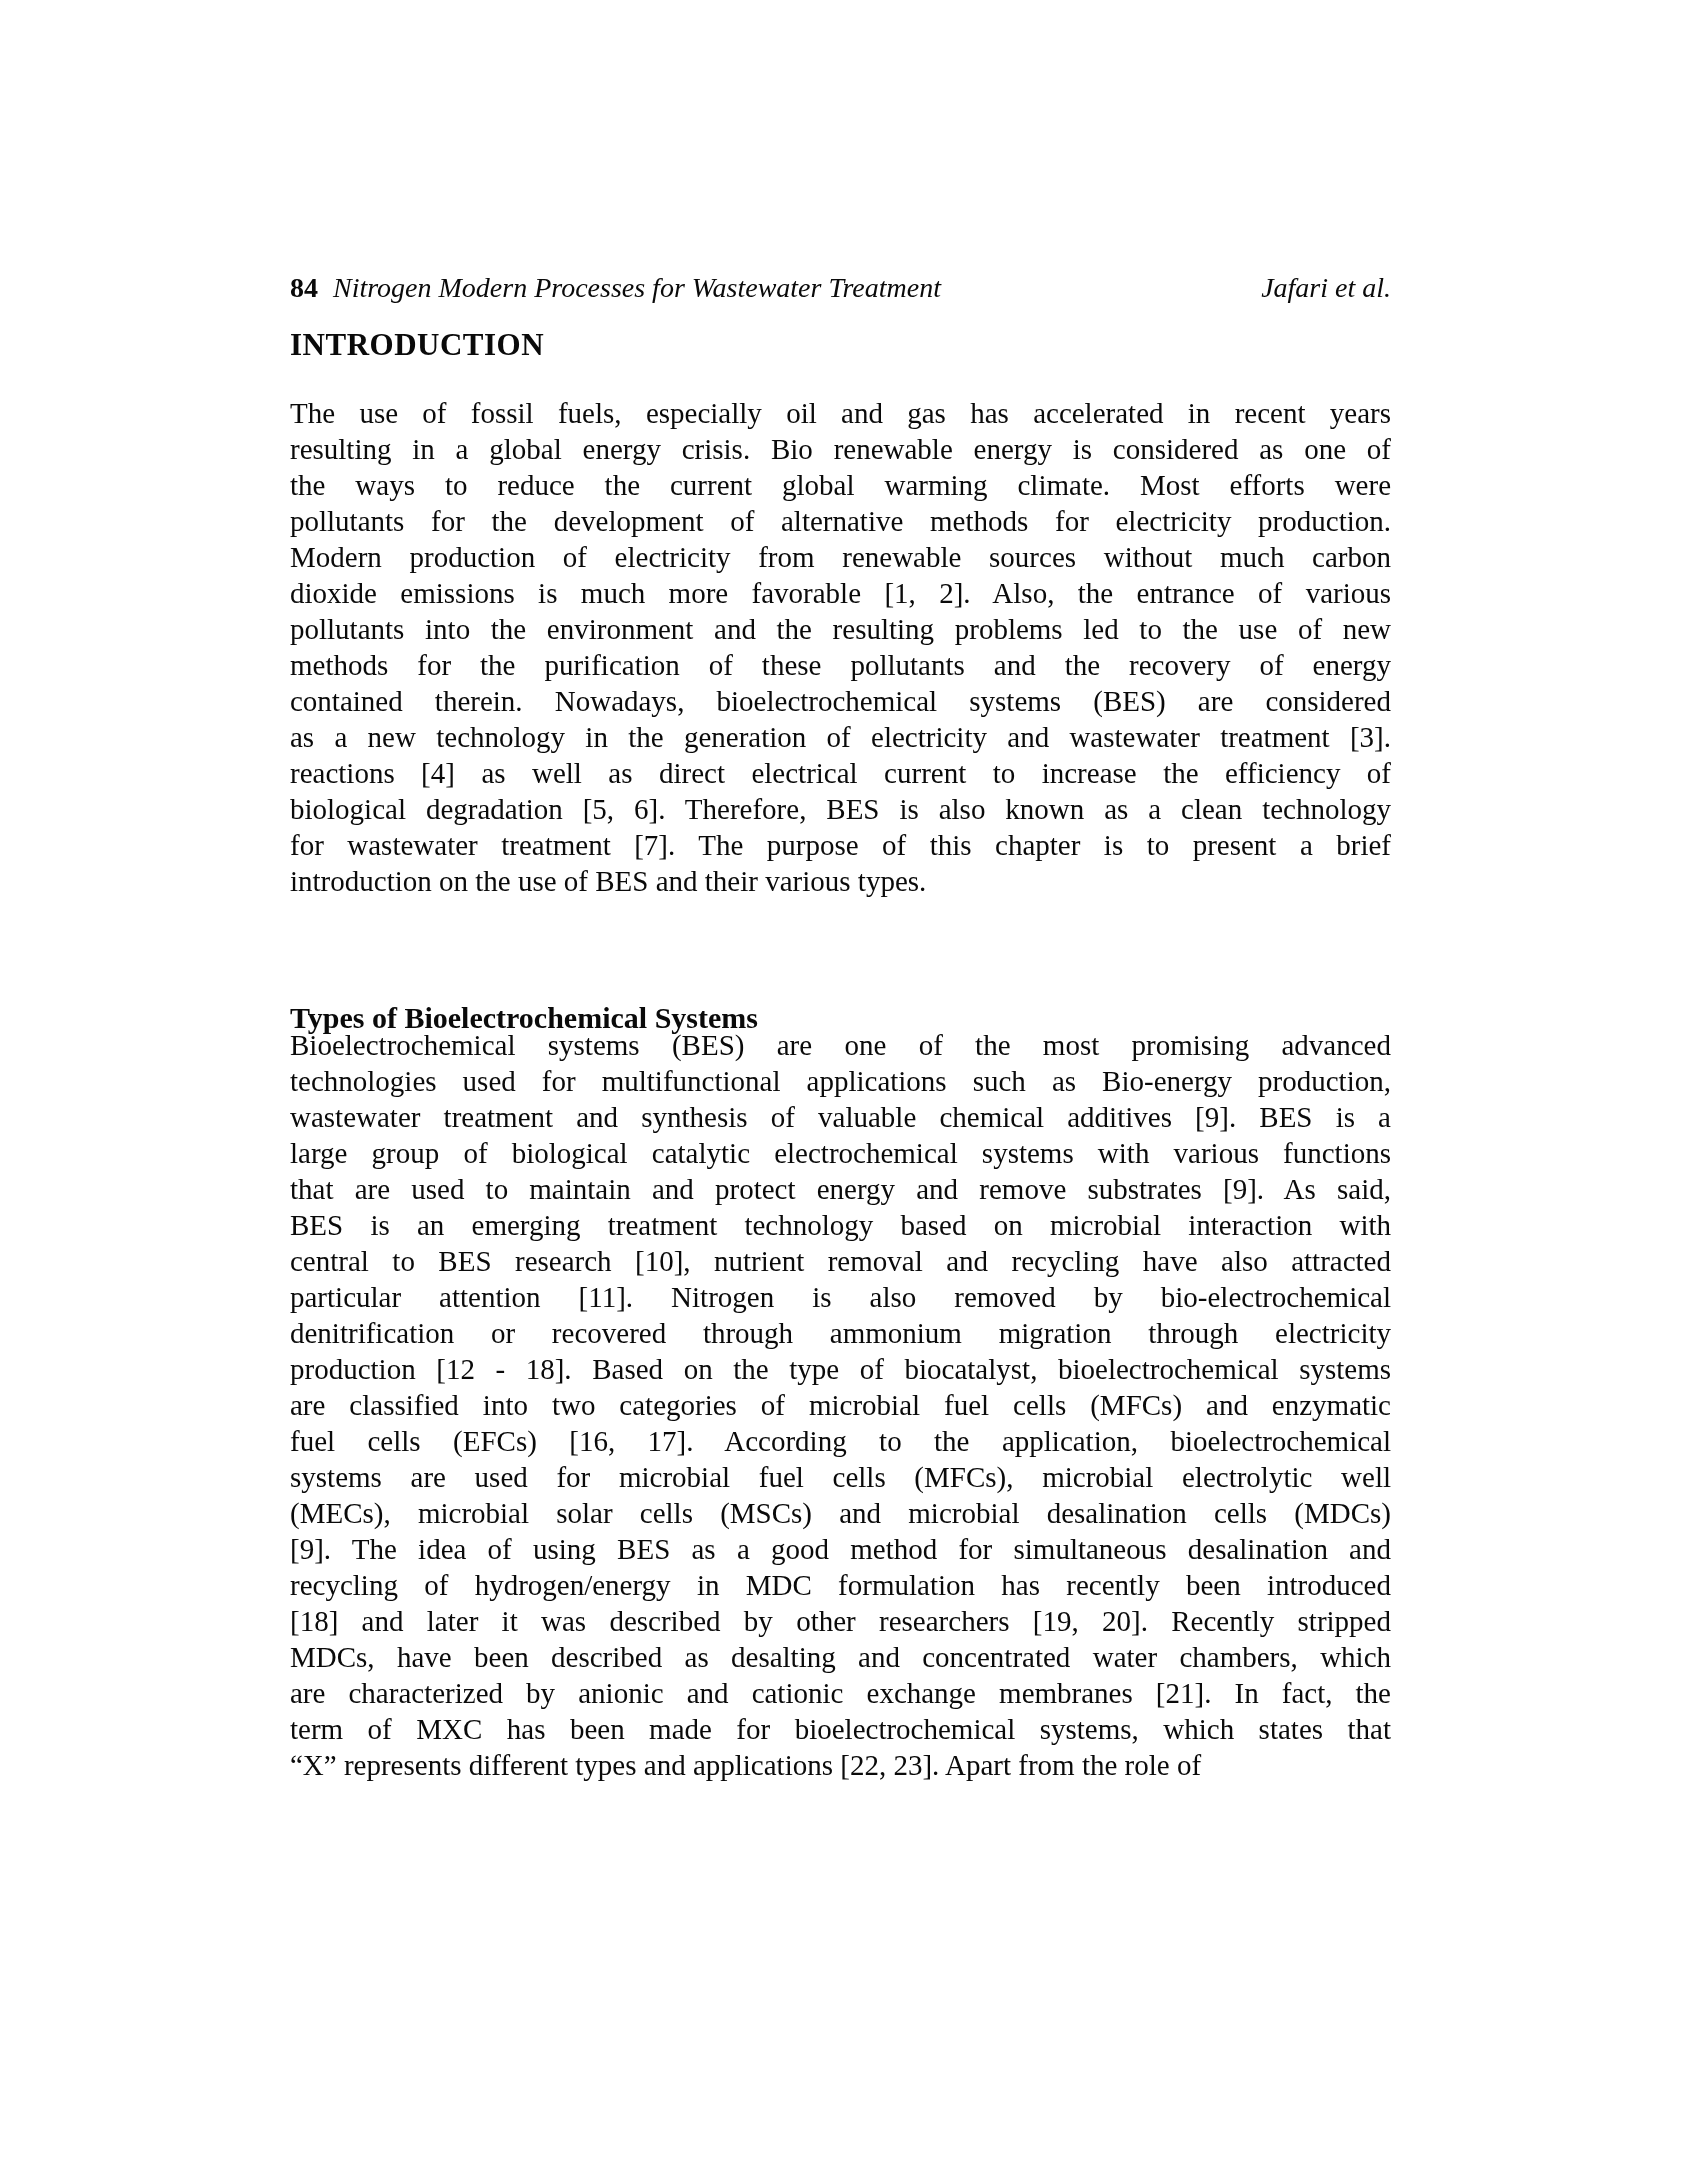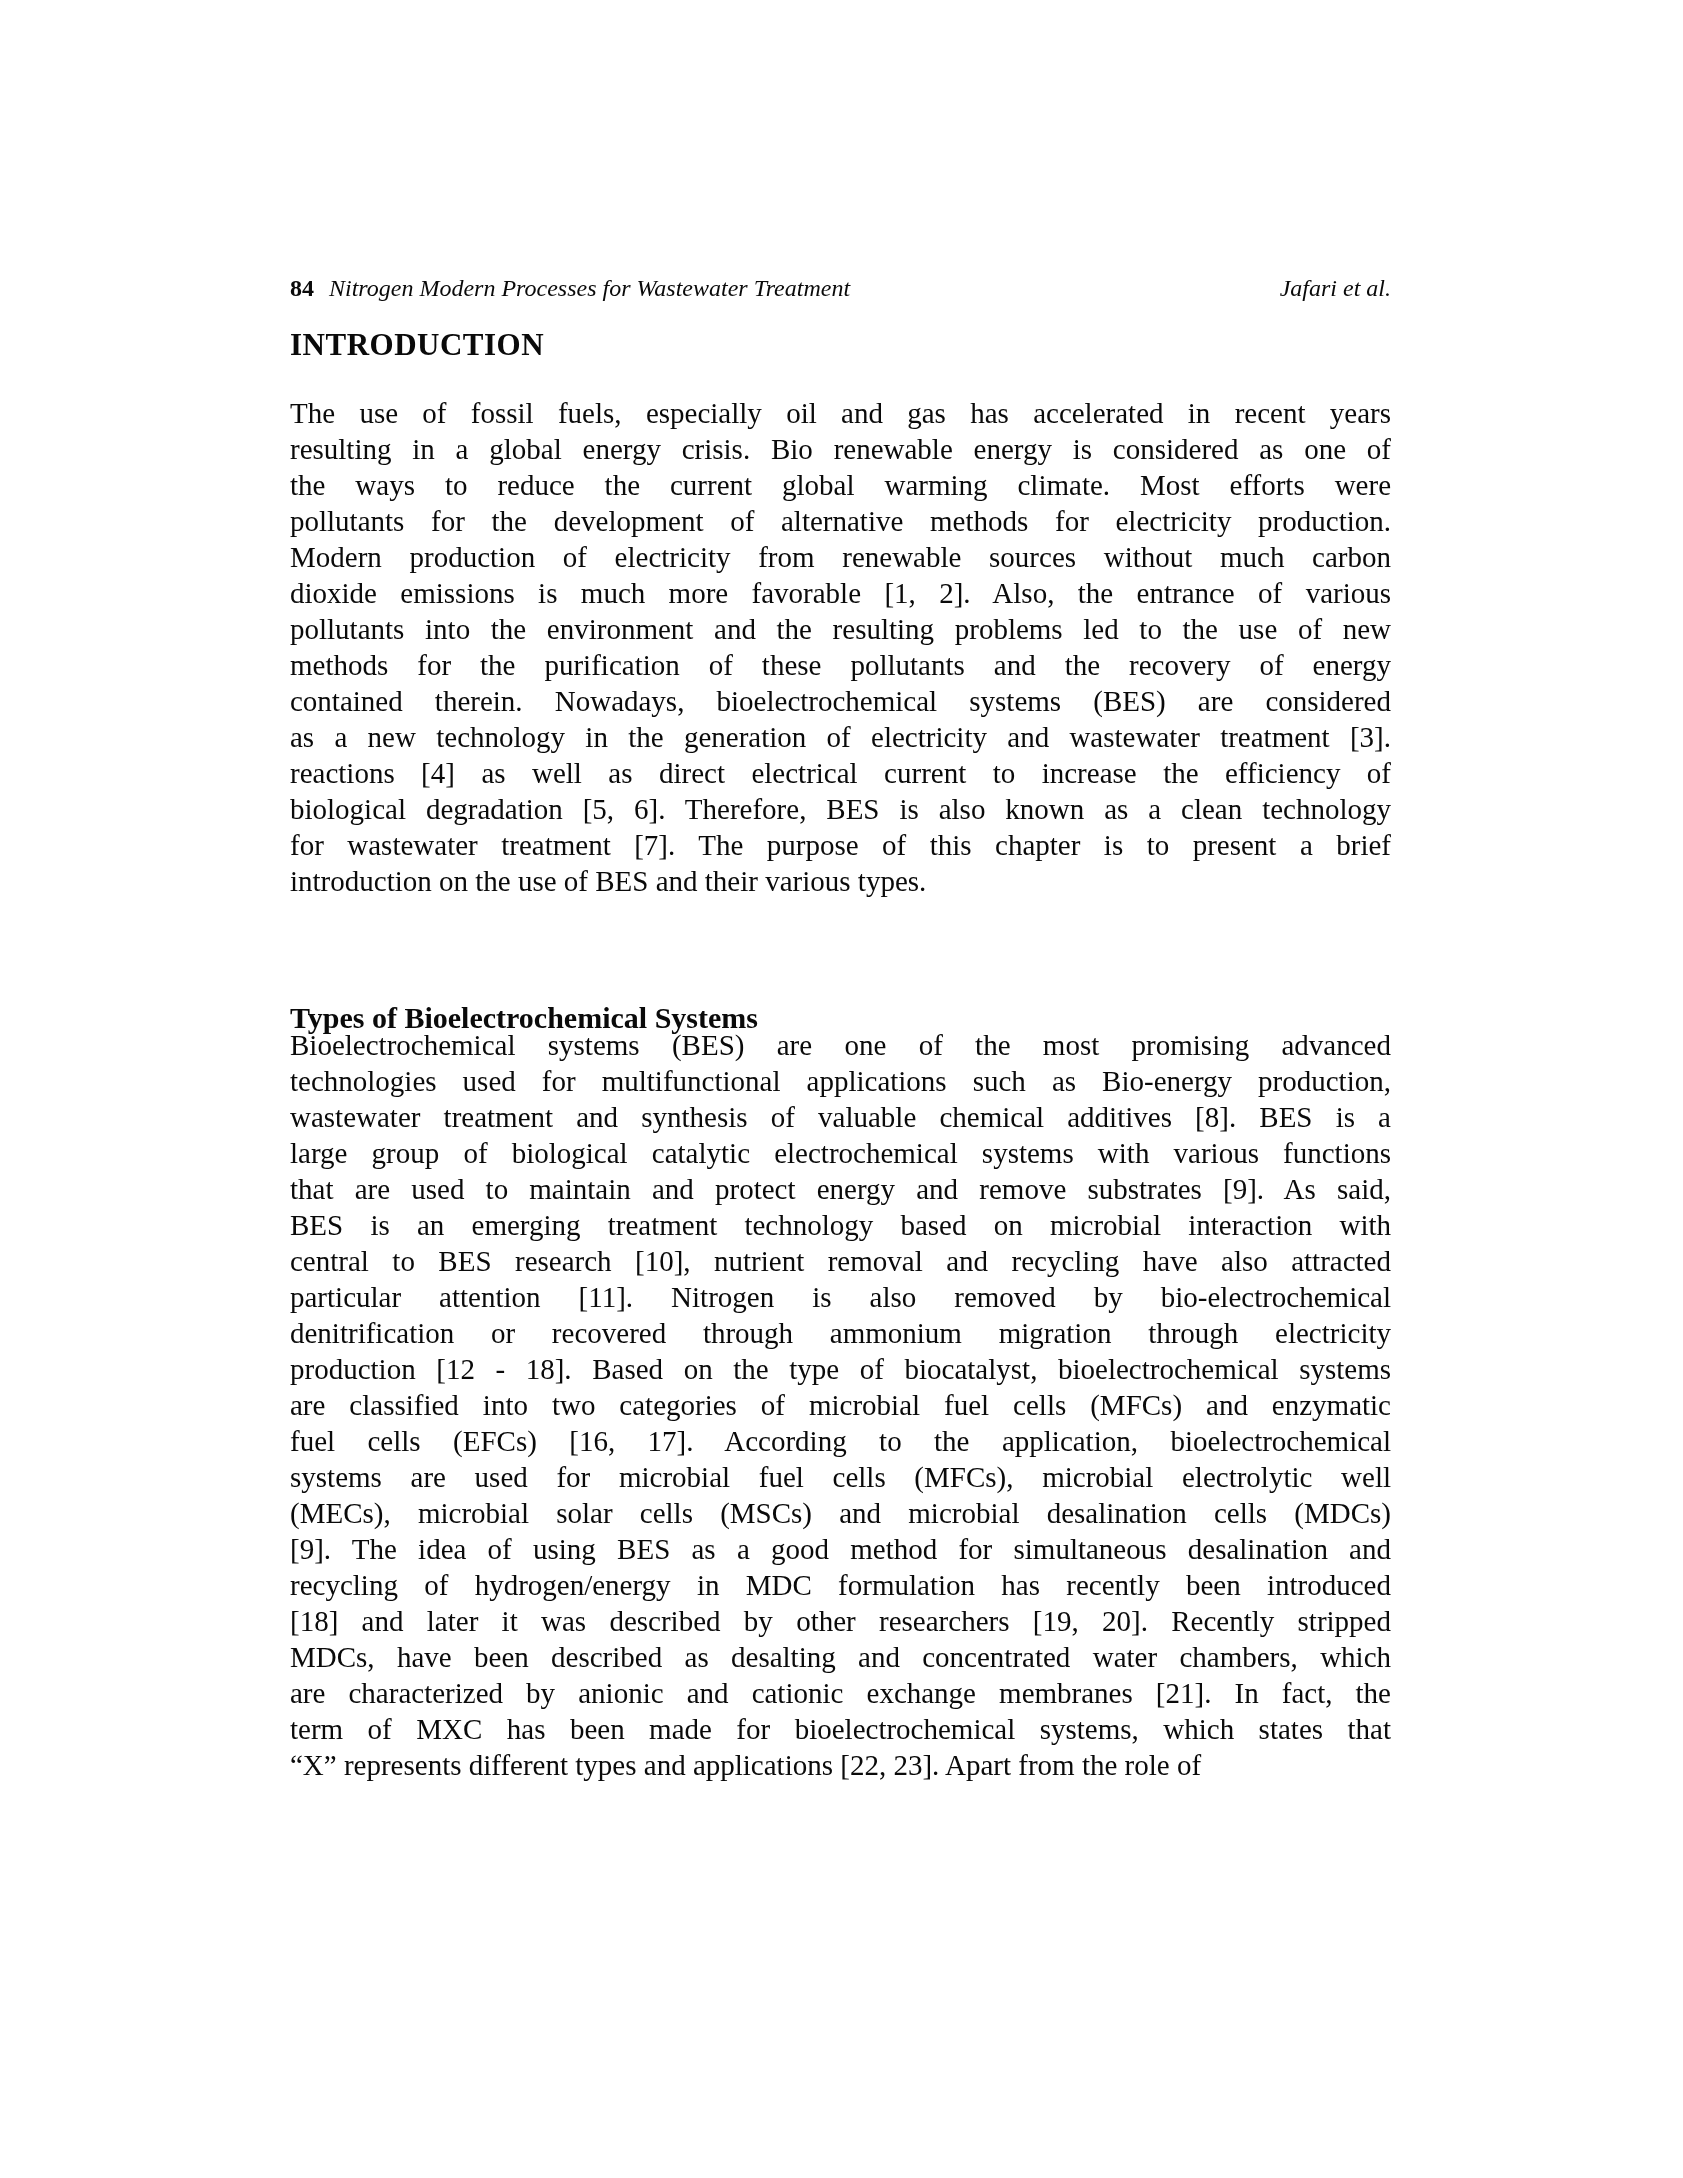--- a/index.html
+++ b/index.html
@@ -23,21 +23,21 @@
     overflow: hidden;
   }
   .running-header {
     position: absolute;
     left: 290px;
     top: 273px;
     width: 1101px;
     display: flex;
     justify-content: space-between;
     align-items: center;
-    font-size: 24px;
+    font-size: 28px;
     line-height: 30px;
     gap: 8px;
   }
   .running-header .left-cluster {
     display: flex;
     align-items: baseline;
     gap: 15px;
   }
   .page-number {
     font-weight: 700;
@@ -118,21 +118,21 @@
       <div class="pline">biological degradation [5, 6]. Therefore, BES is also known as a clean technology</div>
       <div class="pline">for wastewater treatment [7]. The purpose of this chapter is to present a brief</div>
       <div class="pline">introduction on the use of BES and their various types.</div>
     </div>
 
   <div class="heading-2">Types of Bioelectrochemical Systems</div>
 
   <div class="paragraph paragraph-2">
       <div class="pline">Bioelectrochemical systems (BES) are one of the most promising advanced</div>
       <div class="pline">technologies used for multifunctional applications such as Bio-energy production,</div>
-      <div class="pline">wastewater treatment and synthesis of valuable chemical additives [8]. BES is a</div>
+      <div class="pline">wastewater treatment and synthesis of valuable chemical additives [9]. BES is a</div>
       <div class="pline">large group of biological catalytic electrochemical systems with various functions</div>
       <div class="pline">that are used to maintain and protect energy and remove substrates [9]. As said,</div>
       <div class="pline">BES is an emerging treatment technology based on microbial interaction with</div>
       <div class="pline">central to BES research [10], nutrient removal and recycling have also attracted</div>
       <div class="pline">particular attention [11]. Nitrogen is also removed by bio-electrochemical</div>
       <div class="pline">denitrification or recovered through ammonium migration through electricity</div>
       <div class="pline">production [12 - 18]. Based on the type of biocatalyst, bioelectrochemical systems</div>
       <div class="pline">are classified into two categories of microbial fuel cells (MFCs) and enzymatic</div>
       <div class="pline">fuel cells (EFCs) [16, 17]. According to the application, bioelectrochemical</div>
       <div class="pline">systems are used for microbial fuel cells (MFCs), microbial electrolytic well</div>

